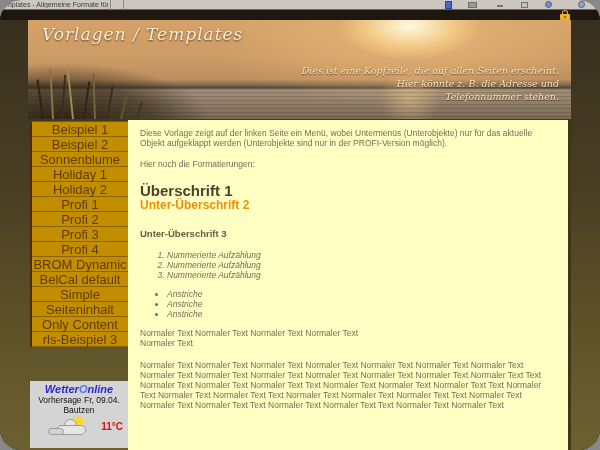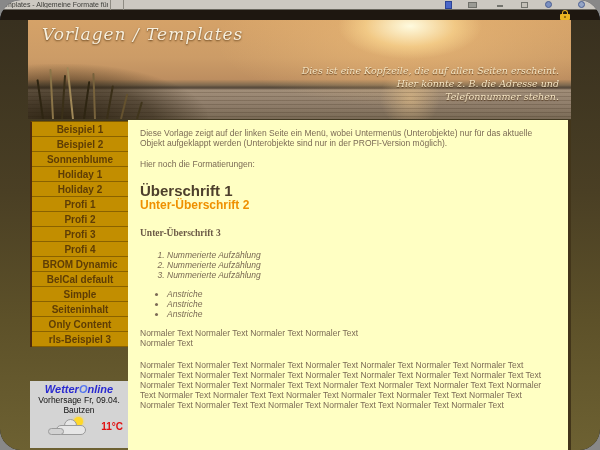--- a/index.html
+++ b/index.html
@@ -42,21 +42,21 @@
   .blade { position:absolute; bottom:0; width:2px; border-radius:2px 2px 0 0; transform-origin:bottom center; }
 
   .header-title { position:absolute; left:14px; top:4px; font-family:"DejaVu Serif", serif; font-style:italic;
       font-size:17px; letter-spacing:1px; color:#f7efdd; text-shadow:0 1px 2px rgba(70,40,5,0.8); }
   .header-tagline { position:absolute; right:12px; top:44px; text-align:right; font-family:"DejaVu Serif", serif;
       font-style:italic; font-size:9.5px; line-height:13px; color:#f6e6c4; text-shadow:0 1px 1px rgba(60,30,0,0.7); }
 
   
   .menu { position:absolute; left:30px; top:101px; width:98px; border-left:2px solid #4d2a0e; border-top:1px solid #7c5800; }
   .menu-item { height:15px; line-height:15px; background:#c28e00; border-bottom:1px solid #8a6200;
-      text-align:center; font-size:10px; font-weight:bold; color:#5e3d05; cursor:pointer; }
+      text-align:center; font-size:13px; font-weight:normal; color:#5e3d05; cursor:pointer; }
   .menu-item.active { color:#dcbb4e; }
 
   
   .weather { position:absolute; left:30px; top:361px; width:98px; height:67px; background:#d4d4d4; padding-top:2px; }
   .wo-logo { text-align:center; font-size:11px; font-weight:bold; font-style:italic; color:#2a2ad0; letter-spacing:0px; }
   .wo-logo .p2 { display:inline-block; }
   .wo-logo .p2::first-letter { color:#5577ee; }
   .wo-line { text-align:center; font-size:8.5px; color:#111; line-height:10px; }
   .wo-mid { position:relative; height:22px; }
   .wx-sun { position:absolute; left:44px; top:2px; width:9px; height:9px; border-radius:50%; background:#ffd829; box-shadow:0 0 3px #ffd829; }
@@ -71,21 +71,21 @@
   .wo-go { width:32px; height:13px; font-size:8.5px; line-height:9px; background:#d4d0c8; color:#333;
       border:1px solid; border-color:#fff #6a6a6a #6a6a6a #fff; cursor:pointer; font-family:"Liberation Sans", sans-serif; }
 
   
   .content { position:absolute; left:128px; top:100px; width:443px; height:330px; background:#ffffc3;
       border-right:3px solid #42351a; padding:6px 12px 0 12px; color:#7b6a55; font-size:8.5px; line-height:10px; }
   .content p.intro { margin-top:2px; }
   .content p.formats { margin-top:11px; }
   .content h1 { font-size:15px; line-height:16px; color:#4d3f2c; margin-top:14px; font-weight:bold; }
   .content h2 { font-size:12px; line-height:13px; color:#ef9000; font-weight:bold; }
-  .content h3 { font-size:9.5px; line-height:11px; color:#6b5946; margin-top:16px; font-weight:bold;font-family:Liberation Serif, serif; }
+  .content h3 { font-size:9.5px; line-height:11px; color:#6b5946; margin-top:16px; font-weight:bold; }
   .content ol { margin:11px 0 0 27px; }
   .content ul { margin:9px 0 0 27px; list-style-type:disc; }
   .content li { margin-bottom:0px;font-style:italic; }
   .content p.short { margin-top:9px; }
   .content p.long { margin-top:12px; }
 </style>
 </head>
 <body>
 
 <div id="screen">

